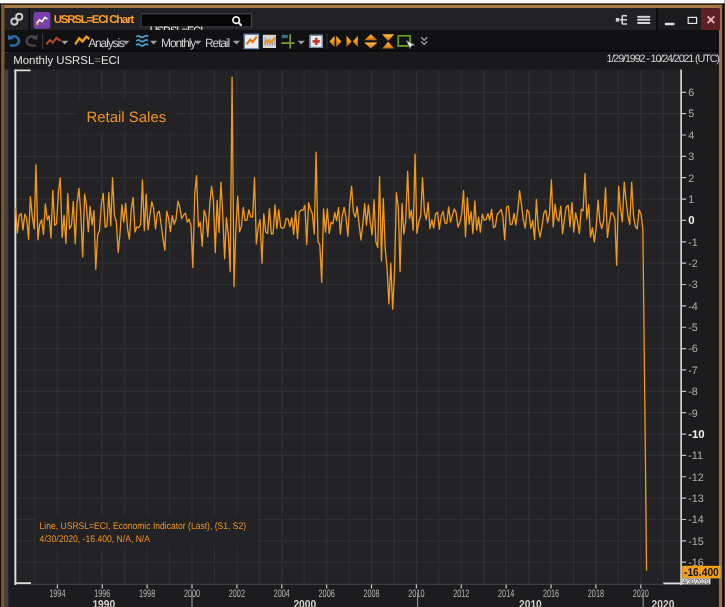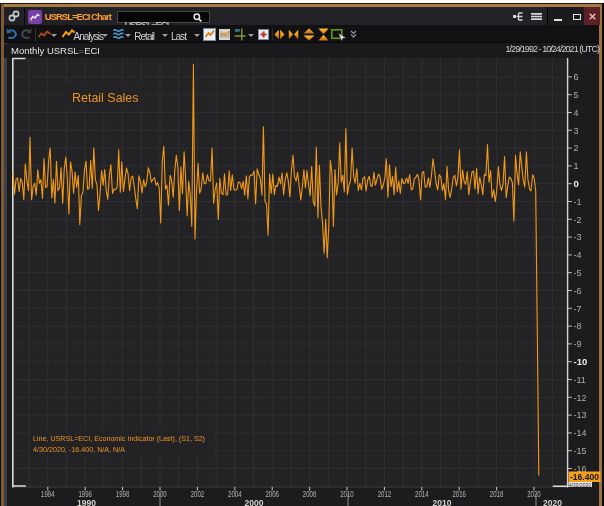--- a/index.html
+++ b/index.html
@@ -66,23 +66,23 @@
 <div style="position:absolute;left:50.5px;top:34.2px;width:0;height:0;border-left:3.2px solid transparent;border-right:3.2px solid transparent;border-top:3.8px solid #9d9da0"></div>
 <svg style="position:absolute;left:62px;top:29px" width="13" height="10" viewBox="0 0 13 10">
       <polyline points="0.5,8 4,3 6.8,5.5 10,1.5 12.5,3.5" stroke="#f59c16" stroke-width="2" fill="none"></polyline>
     </svg>
 <div class="txt" style="left:73.5px;top:30.8px">Analysis</div>
 <div style="position:absolute;left:101.5px;top:34.2px;width:0;height:0;border-left:3.2px solid transparent;border-right:3.2px solid transparent;border-top:3.8px solid #9d9da0"></div>
 <svg style="position:absolute;left:112.5px;top:27.5px" width="11" height="12" viewBox="0 0 11 12">
       <path d="M0.5 2.8 Q1.9 1,3.6 2.4 Q5.5 4,7.4 2.4 Q9 1,10.5 2.4 M0.5 6.3 Q1.9 4.5,3.6 5.9 Q5.5 7.5,7.4 5.9 Q9 4.5,10.5 5.9 M0.5 9.8 Q1.9 8,3.6 9.4 Q5.5 11,7.4 9.4 Q9 8,10.5 9.4" stroke="#4aa0d6" stroke-width="1.4" fill="none"></path>
     </svg>
 <div style="position:absolute;left:124.65px;top:34.2px;width:0;height:0;border-left:3.2px solid transparent;border-right:3.2px solid transparent;border-top:3.8px solid #9d9da0"></div>
-<div class="txt" style="left:134.2px;top:30.8px">Retail</div>
+<div class="txt" style="left:134.2px;top:30.8px">Monthly</div>
 <div style="position:absolute;left:161.8px;top:34.2px;width:0;height:0;border-left:3.2px solid transparent;border-right:3.2px solid transparent;border-top:3.8px solid #9d9da0"></div>
-<div class="txt" style="left:170.9px;top:30.8px">Last</div>
+<div class="txt" style="left:170.9px;top:30.8px">Retail</div>
 <div style="position:absolute;left:194.25px;top:34.2px;width:0;height:0;border-left:3.2px solid transparent;border-right:3.2px solid transparent;border-top:3.8px solid #9d9da0"></div>
 <div style="position:absolute;left:204px;top:28.5px;width:11px;height:11px;background:#ededed;outline:1px solid #6e90b8"></div>
 <svg style="position:absolute;left:204.5px;top:29px" width="10" height="10" viewBox="0 0 10 10">
       <polyline points="0.5,8 3.5,4 5.5,6 9,1.5" stroke="#e07818" stroke-width="1.8" fill="none"></polyline>
     </svg>
 <div style="position:absolute;left:219px;top:28.5px;width:11px;height:11px;background:#d6d6d6"></div>
 <svg style="position:absolute;left:219.5px;top:29px" width="10" height="10" viewBox="0 0 10 10">
       <path d="M1 2v7 M3 4v5 M5 3v6 M7 5v4 M9 2v7" stroke="#9a9a9a" stroke-width="1"></path>
       <polyline points="0.5,7.5 3,4.5 5.5,6.5 9.5,2" stroke="#e8921c" stroke-width="1.6" fill="none"></polyline>
     </svg>

